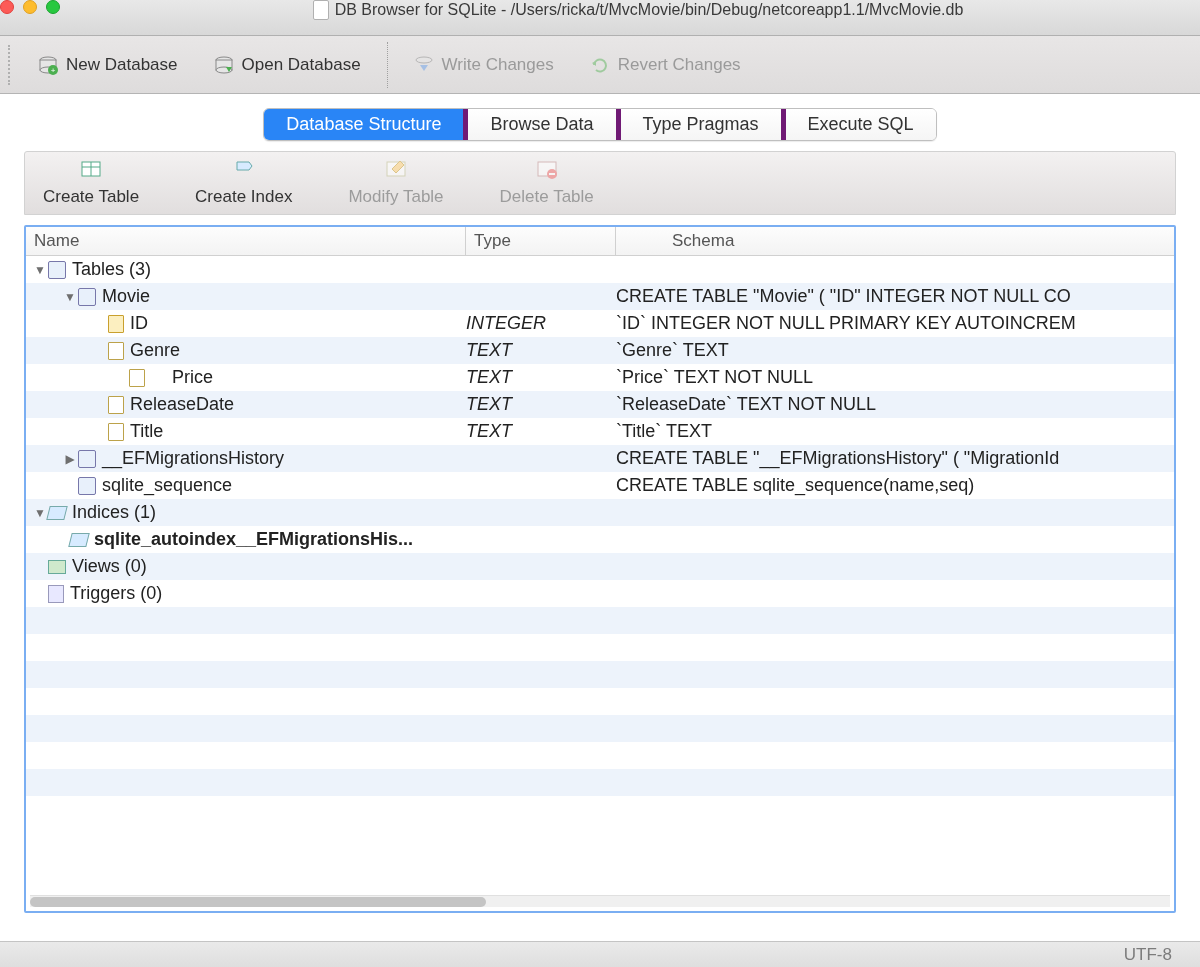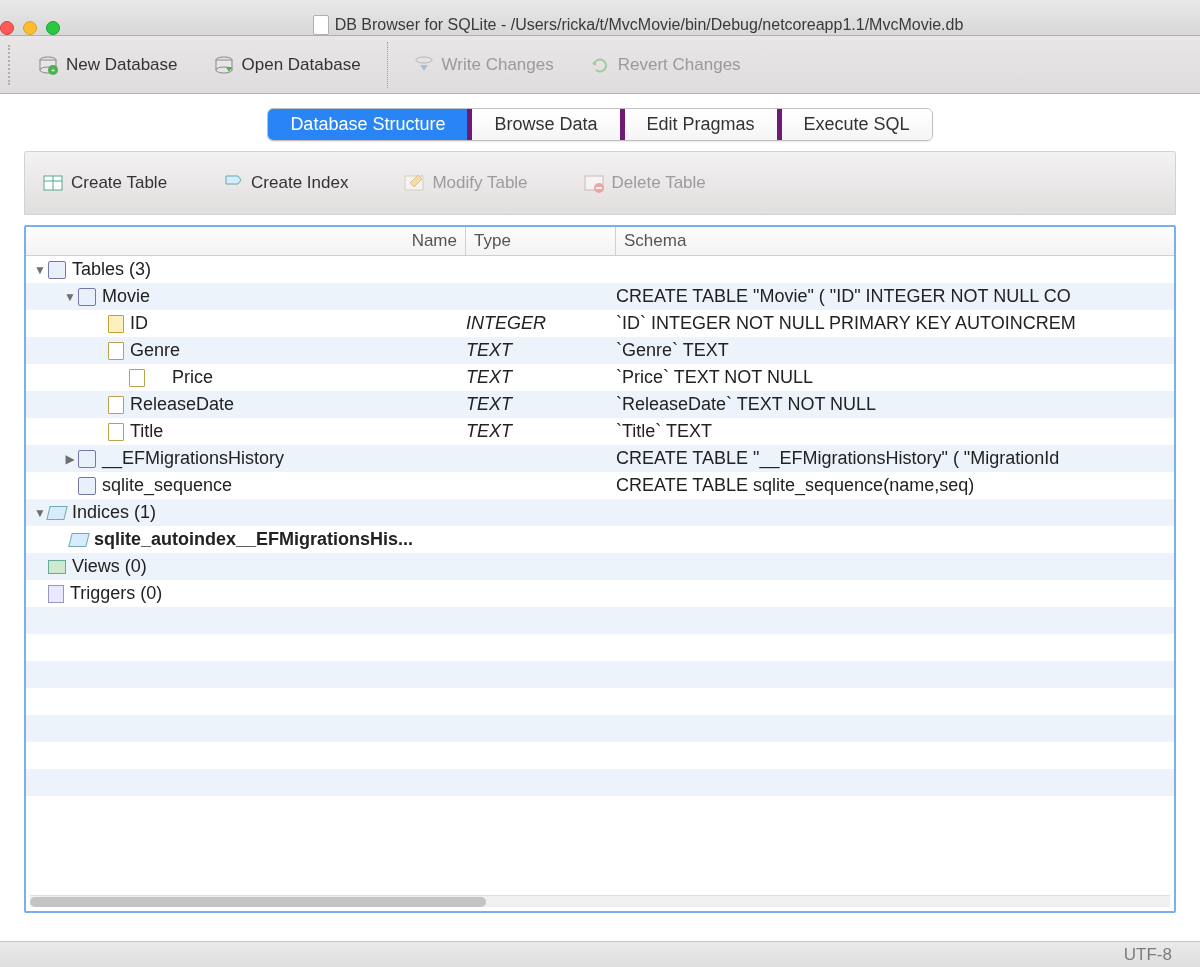--- a/index.html
+++ b/index.html
@@ -11,21 +11,21 @@
   height: 967px;
   overflow: hidden;
   position: relative;
   display:flex; flex-direction:column;
 }
 .titlebar {
   height: 36px;
   background: linear-gradient(#e8e8e8, #d8d8d8);
   border-bottom: 1px solid #b0b0b0;
   display: flex;
-  align-items: flex-end;
+  align-items: flex-start;
   padding: 0 0;
   gap: 8px;
 }
 .traffic { display:flex; gap:9px; margin-right:8px;}
 .dot { width:14px; height:14px; border-radius:50%; }
 .dot.red{background:#fc5b57;border:1px solid #e1413d;}
 .dot.yellow{background:#fdbc2e;border:1px solid #dfa023;}
 .dot.green{background:#28c840;border:1px solid #1ba32f;}
 .title-text{ flex:1; text-align:center; color:#3a3a3a; font-size:16px; display:flex; align-items:center; justify-content:center; gap:6px;}
 .docicon{width:16px;height:20px;background:#fff;border:1px solid #b0b0b0;border-radius:2px;display:inline-block;}
@@ -58,36 +58,36 @@
 .tab.active{ background:#2985f6; color:#fff; }
 .main{ flex:1; padding:0 24px 28px 24px; display:flex; flex-direction:column; min-height:0;}
 .panel-tb{
   height:64px;
   background:linear-gradient(#f3f1f1,#e1dede);
   border:1px solid #d2d2d2;
   border-radius:3px 3px 0 0;
   display:flex; align-items:center; padding:0 10px; gap:40px;
   margin-bottom:10px;
 }
-.ptb-btn{display:flex; align-items:center; gap:8px; padding:6px 8px; color:#333; cursor:pointer;}
+.ptb-btn{display:flex; align-items:center; gap:8px; padding:6px 8px; color:#333; cursor:pointer;flex-direction:column;}
 .ptb-btn.disabled{color:#9c9c9c;}
 .ptb-btn .icn{width:20px;height:20px;display:inline-flex;align-items:center;justify-content:center;}
 .tree-wrap{
   flex:1; border:2px solid #7aaef2; border-radius:2px;
   display:flex; flex-direction:column; overflow:hidden; min-height:0;
 }
 .tree-header{
   display:flex; background:linear-gradient(#fdfdfd,#f3f3f3);
   border-bottom:1px solid #d0d0d0;
   font-size:17px; color:#555;
 }
 .th{padding:4px 8px; border-right:1px solid #d0d0d0;}
-.th.name{width:440px;text-align:right;}
+.th.name{width:440px;}
 .th.type{width:150px;}
-.th.schema{flex:1; border-right:none;}
+.th.schema{flex:1; border-right:none;margin-left:48px;}
 .tree-body{flex:1; overflow:hidden; position:relative; min-height:0;}
 .rows{font-size:18px; color:#222;}
 .row{
   display:flex; align-items:center; height:27px;
 }
 .row:nth-child(even){background:#edf3fb;}
 .cell{white-space:nowrap; overflow:hidden;}
 .cell.name{width:440px; display:flex; align-items:center;}
 .cell.type{width:150px;font-style:italic;}
 .cell.schema{flex:1;}
@@ -177,21 +177,21 @@
       </span>
       <span>Revert Changes</span>
     </div>
   </div>
 </div>
 
 <div class="tabs-wrap">
   <div class="tabs">
     <div class="tab active">Database Structure</div>
     <div class="tab">Browse Data</div>
-    <div class="tab">Edit Pragmas</div>
+    <div class="tab">Type Pragmas</div>
     <div class="tab">Execute SQL</div>
   </div>
 </div>
 
 <div class="main">
 
   <div class="panel-tb">
     <div class="ptb-btn">
       <span class="icn">
         <svg width="20" height="20">

